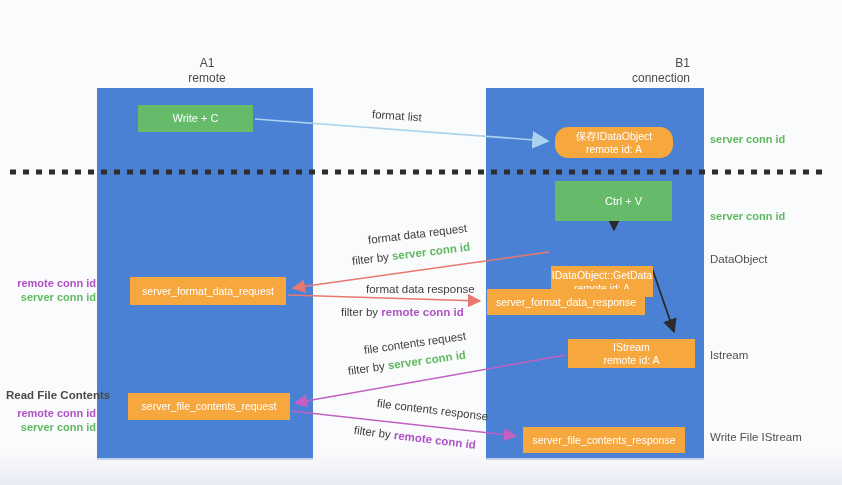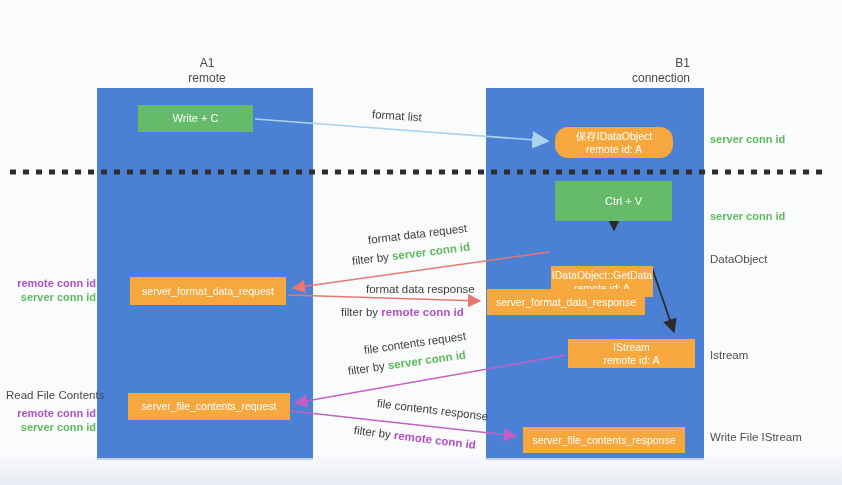--- a/index.html
+++ b/index.html
@@ -58,21 +58,21 @@
   .txt-green  { color: var(--conn-green, #5fba5f); font-weight: bold; }
   .txt-purple { color: var(--conn-purple, #af52c5); font-weight: bold; }
 
   .side-right { left: 710px; font-size: 11px; white-space: nowrap; }
   .side-right.gray { color: #4f4f4f; font-size: 11.5px; }
 
   .side-left {
     left: 6px; width: 90px; text-align: right;
     font-size: 11px; line-height: 14px; white-space: nowrap;
   }
-  .side-left .gray { color: #4a4a4a; font-size: 11.5px; font-weight: normal; }
+  .side-left .gray { color: #4a4a4a; font-size: 11.5px; font-weight: bold; }
 
   .st-lightblue { stroke: var(--arrow-lightblue, #a9d3ef); stroke-width: 1.6; fill: none; }
   .st-salmon    { stroke: var(--arrow-salmon, #e87870);  stroke-width: 1.5; fill: none; }
   .st-magenta   { stroke: var(--arrow-magenta, #c45fc4); stroke-width: 1.5; fill: none; }
   .st-black     { stroke: var(--arrow-black, #2b2b2b);   stroke-width: 1.8; fill: none; }
   .st-dotted    { stroke: #2e2e2e; stroke-width: 5; stroke-dasharray: 6 7; fill: none; }
   .mk-lightblue { fill: var(--arrow-lightblue, #a9d3ef); }
   .mk-salmon    { fill: var(--arrow-salmon, #e87870); }
   .mk-magenta   { fill: var(--arrow-magenta, #c45fc4); }
   .mk-black     { fill: var(--arrow-black, #2b2b2b); }

